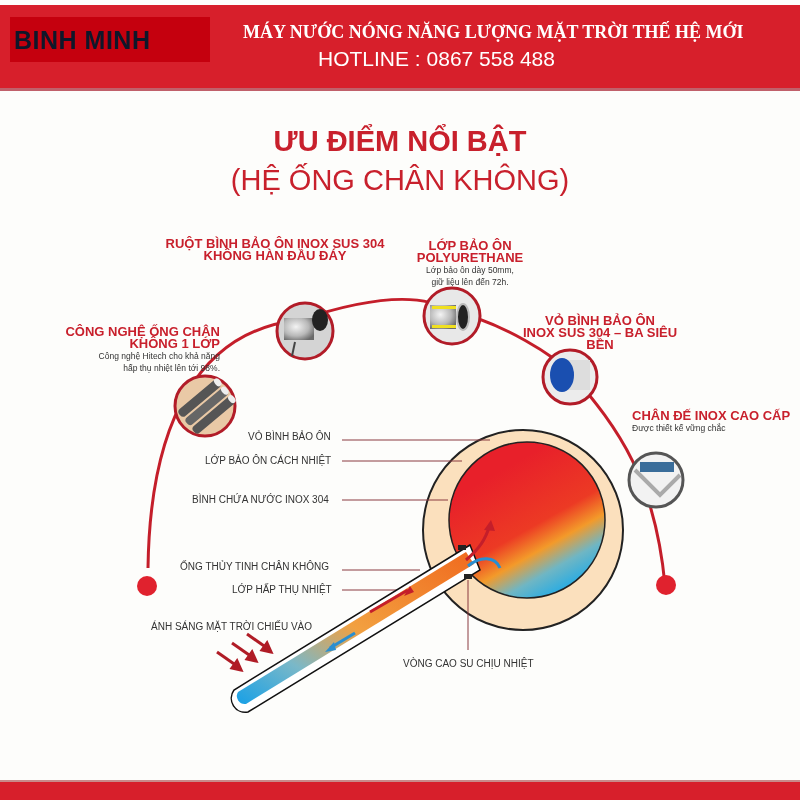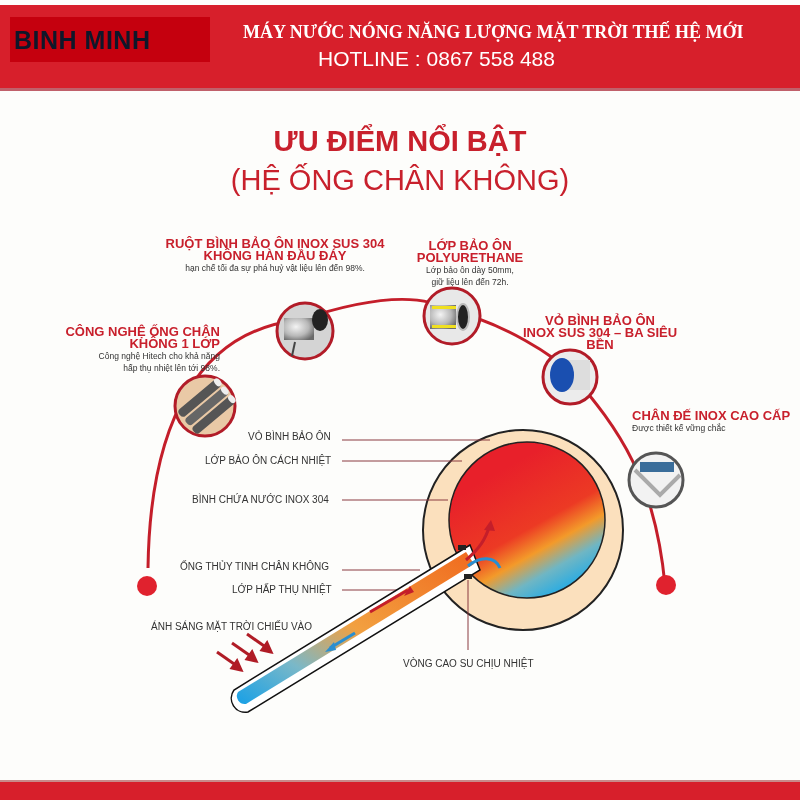--- a/index.html
+++ b/index.html
@@ -128,21 +128,20 @@
     <line x1="232" y1="643" x2="252" y2="657"></line>
       <polygon points="256,661 247,659 252,652"></polygon>
     <line x1="247" y1="634" x2="267" y2="648"></line>
       <polygon points="271,652 262,650 267,643"></polygon>
   </g>
 </svg>
 
 <div class="feat center" style="left:160px; top:238px; width:230px;">
   <div class="ft">RUỘT BÌNH BẢO ÔN INOX SUS 304</div>
   <div class="ft">KHÔNG HÀN ĐẦU ĐÁY</div>
-  <div>hạn chế tối đa sự phá huỷ vật liệu lên đến 98%.</div>
 </div>
 
 <div class="feat center" style="left:385px; top:240px; width:170px;">
   <div class="ft">LỚP BẢO ÔN POLYURETHANE</div>
   <div>Lớp bảo ôn dày 50mm,</div>
   <div>giữ liệu lên đến 72h.</div>
 </div>
 
 <div class="feat right" style="left:20px; top:326px; width:200px;">
   <div class="ft">CÔNG NGHỆ ỐNG CHÂN KHÔNG 1 LỚP</div>

